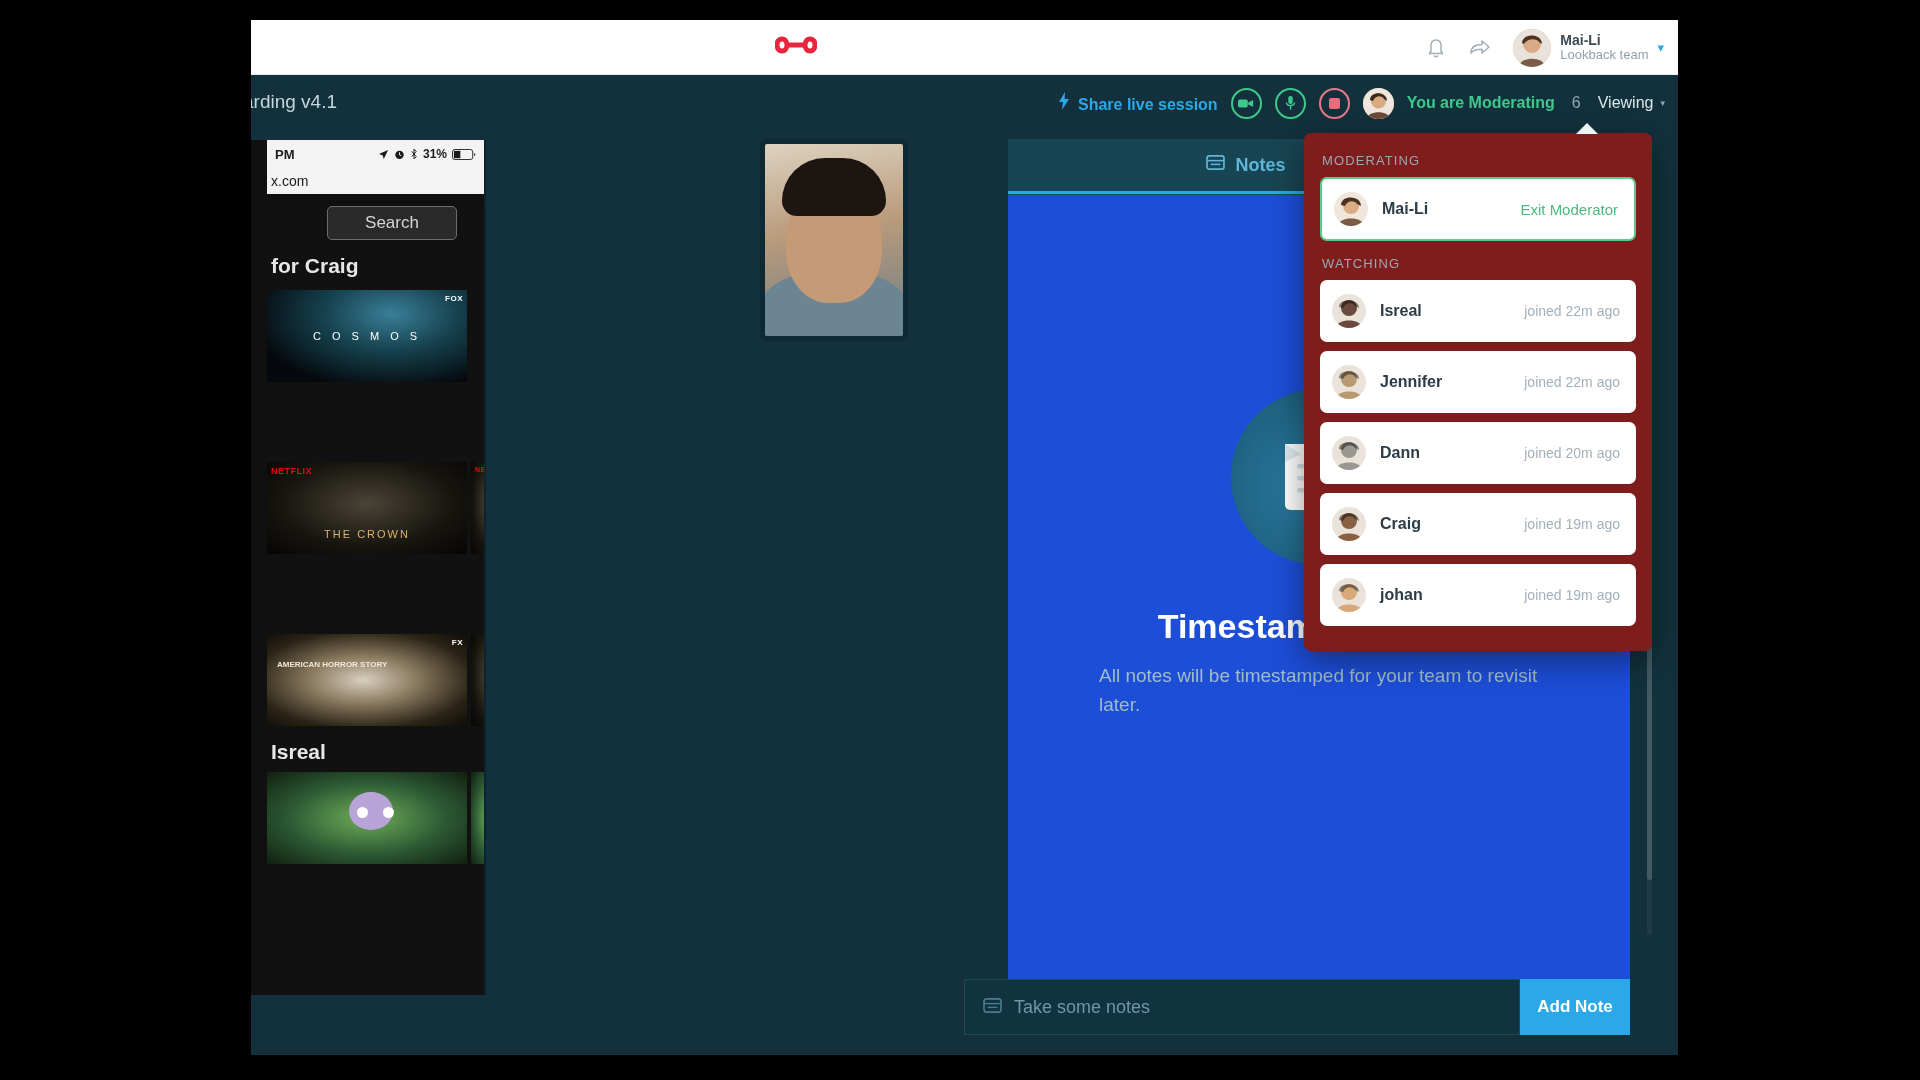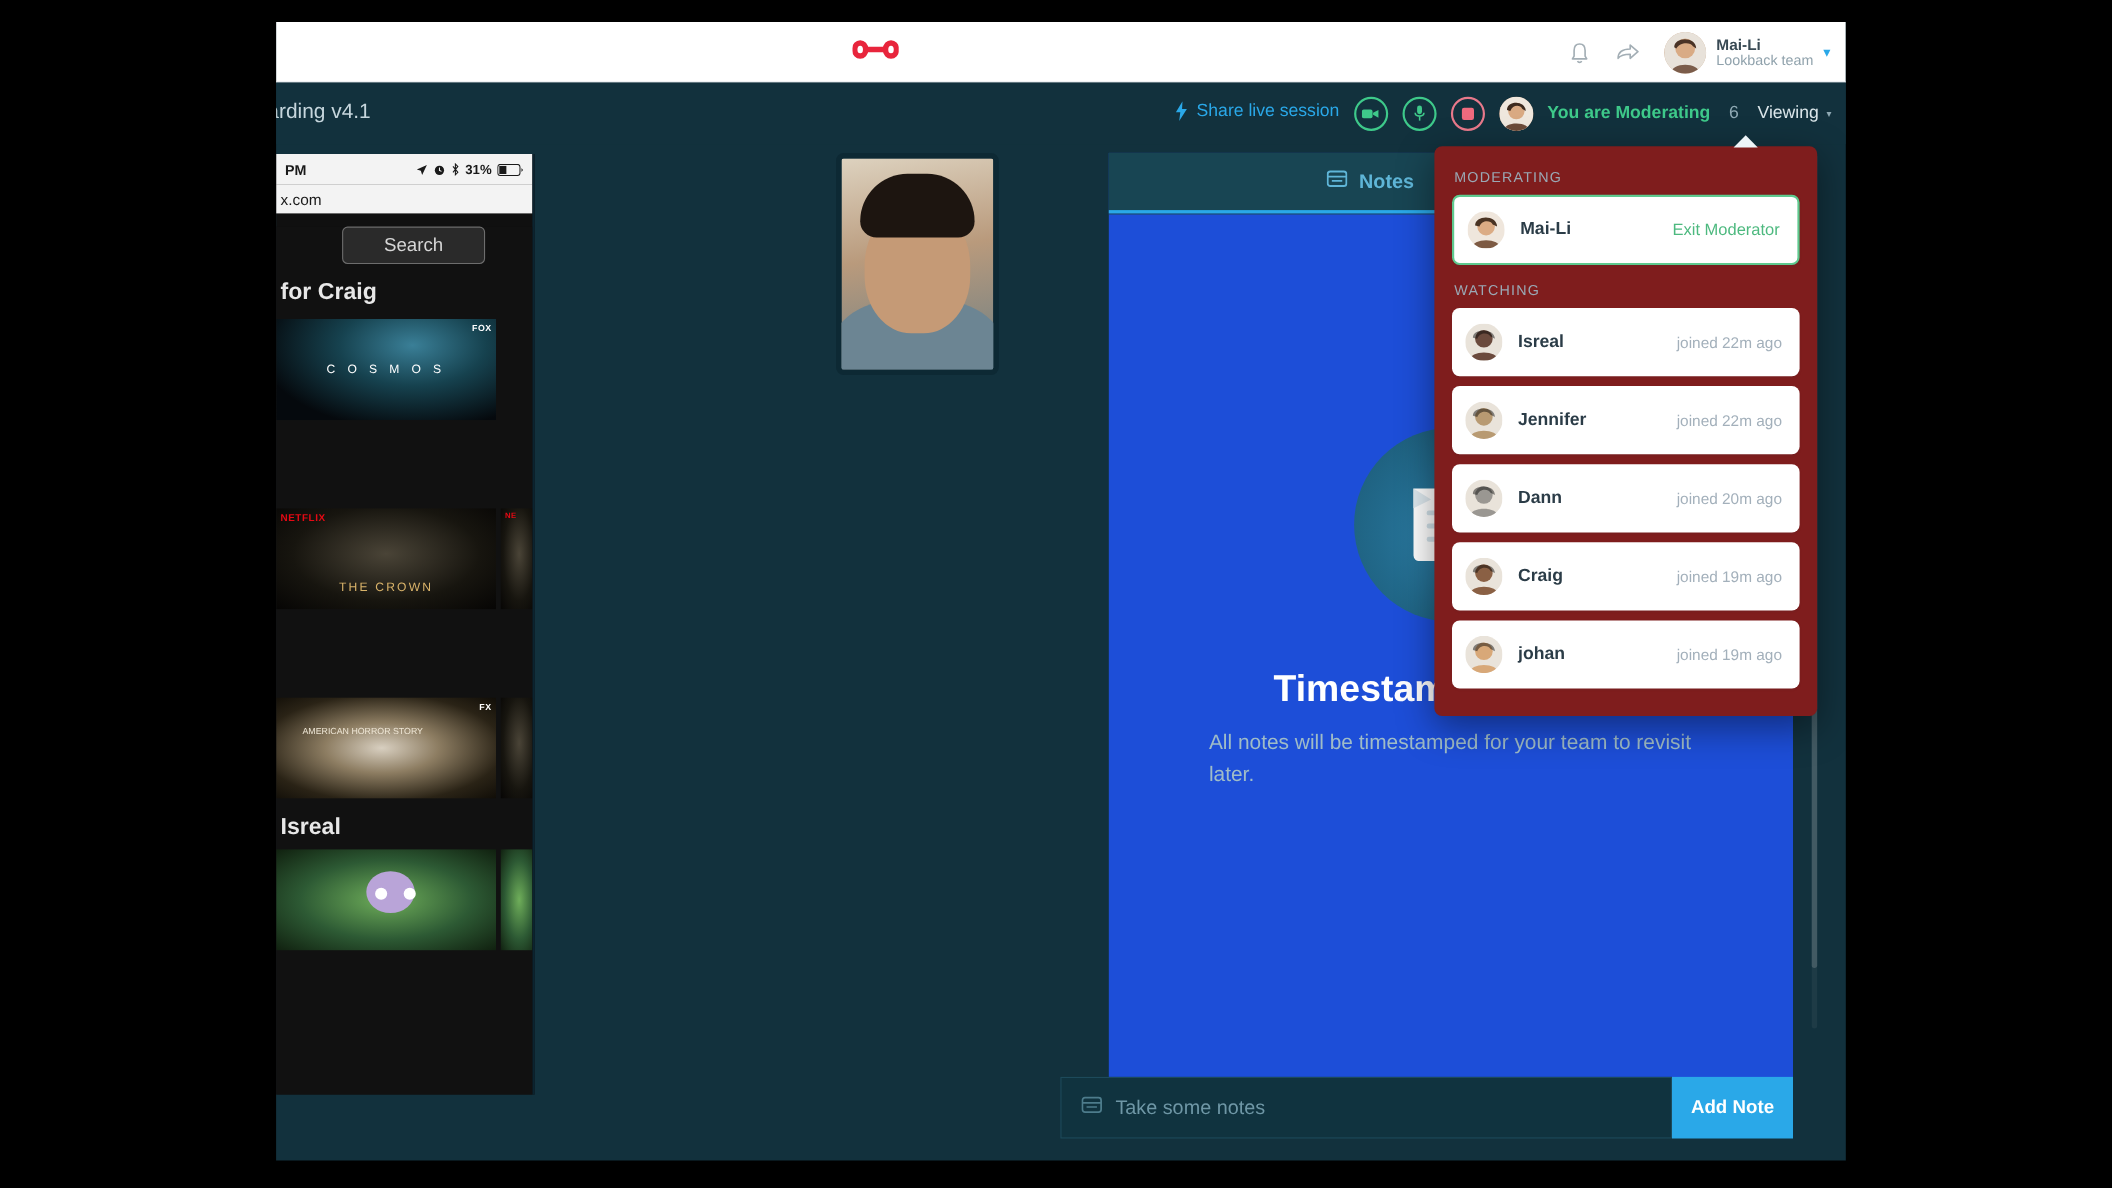--- a/index.html
+++ b/index.html
@@ -50,22 +50,22 @@
   }
   #project-title {
     position: absolute; left: -46px; top: 16px;
     font-size: 19px; color: #c6d6dd; white-space: nowrap;
   }
   #session-actions {
     position: absolute; right: 13px; top: 0; height: 56px;
     display: flex; align-items: center; gap: 13px;
   }
   #share-live {
-    display: flex; align-items: flex-start; gap: 8px;
-    color: #2aa8e8; font-size: 16px; font-weight: normal;
+    display: flex; align-items: flex-end; gap: 8px;
+    color: #2aa8e8; font-size: 16px; font-weight: bold;
   }
   .round-btn {
     width: 31px; height: 31px; border-radius: 50%;
     display: flex; align-items: center; justify-content: center;
   }
   .rb-green { border: 2px solid #3ec98a; }
   .rb-red   { border: 2px solid #e8798b; }
   #mod-avatar {
     width: 31px; height: 31px; border-radius: 50%;
     background: #b98e73; overflow: hidden; flex: none;
@@ -77,20 +77,21 @@
     color: #dbe6ea; font-size: 16px; cursor: pointer;
   }
   #viewing-caret { font-size: 9px; color: #8fa9b4; }
 
   
   #phone {
     position: absolute; left: 0px; top: 120px;
     width: 235px; height: 855px;
     background: #101010; overflow: hidden;
     border-right: 2px solid #0b2430;
+    padding-left: 16px;
   }
   #phone-status {
     height: 28px; background: #f3f3f3;
     display: flex; align-items: center; justify-content: space-between;
     padding: 0 8px; font-size: 13px; color: #1a1a1a; font-weight: bold;
   }
   #phone-status-right { display: flex; align-items: center; gap: 5px; }
   #phone-url {
     height: 26px; background: #f3f3f3; padding-left: 4px;
     font-size: 14px; color: #1a1a1a; display: flex; align-items: center;
@@ -135,22 +136,22 @@
   }
   .movie-bg {
     background: radial-gradient(ellipse at 50% 50%, #6fae5a 0%, #2d5a34 55%, #10200f 100%);
     width: 100%; height: 100%;
   }
   .crown-title {
     position: absolute; left: 0; right: 0; bottom: 14px; text-align: center;
     color: #d9b36a; font-size: 11px; letter-spacing: 2px;
   }
   .ahs-logo {
-    position: absolute; left: 24px; top: 26px;
-    color: #efe7d6; font-size: 8px; line-height: 1.25; font-weight: normal;
+    position: absolute; left: 10px; top: 26px;
+    color: #efe7d6; font-size: 8px; line-height: 1.25; font-weight: bold;
     text-align: center;
   }
 
   
   #webcam {
     position: absolute; left: 509px; top: 119px;
     width: 148px; height: 202px;
     border: 5px solid #0d2934; border-radius: 7px; overflow: hidden;
     background: linear-gradient(170deg, #ddd2bf 0%, #b99a7c 45%, #6d7f84 100%);
   }

